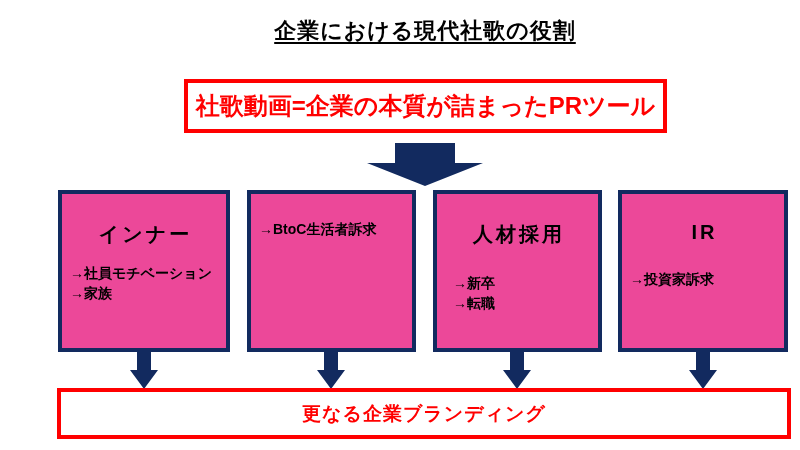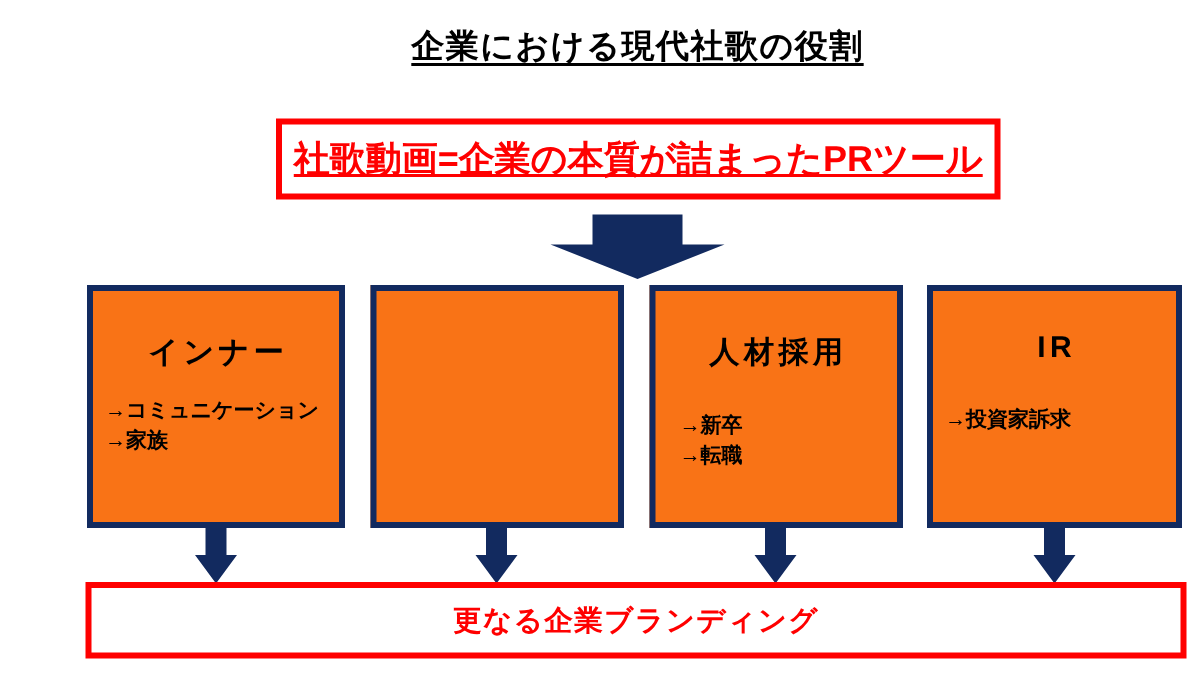--- a/index.html
+++ b/index.html
@@ -36,35 +36,34 @@
     display: flex;
     align-items: center;
     justify-content: center;
     background: #fff;
   }
   .banner span {
     color: var(--red, #f00);
     font-size: 24px;
     font-weight: bold;
     white-space: nowrap;
-    text-decoration: underline;
   }
   .arrows {
     position: absolute;
     left: 0; top: 0;
     pointer-events: none;
   }
   .arrows polygon { fill: var(--navy, #122a5f); }
   .nav-box {
     position: absolute;
     top: 190px;
     height: 162px;
     border: 4px solid var(--navy, #122a5f);
     box-sizing: border-box;
-    background: #f97316;
+    background: #ec4899;
   }
   .box-title {
     margin-top: 27px;
     text-align: center;
     font-size: 20px;
     font-weight: bold;
     letter-spacing: 3px;
     text-indent: 3px;
     white-space: nowrap;
   }
@@ -115,27 +114,28 @@
     <polygon points="370,143 430,143 430,163 458,163 400,186 342,163 370,163"></polygon>
     <polygon points="112,348 126,348 126,370 133,370 119,389 105,370 112,370"></polygon>
     <polygon points="299,348 313,348 313,370 320,370 306,389 292,370 299,370"></polygon>
     <polygon points="485,348 499,348 499,370 506,370 492,389 478,370 485,370"></polygon>
     <polygon points="671,348 685,348 685,370 692,370 678,389 664,370 671,370"></polygon>
   </svg>
 
   <div class="nav-box" style="left:33px; width:172px">
     <div class="box-title">インナー</div>
     <div class="box-items">
-      <div class="box-item">→コミュニケーション</div>
+      <div class="box-item">→社員モチベーション</div>
       <div class="box-item">→家族</div>
     </div>
   </div>
 
   <div class="nav-box" style="left:222px; width:169px">
     <div class="box-items mt-lg">
+      <div class="box-item">→BtoC生活者訴求</div>
     </div>
   </div>
 
   <div class="nav-box" style="left:408px; width:169px">
     <div class="box-title">人材採用</div>
     <div class="box-items mt-lg pl-lg">
       <div class="box-item">→新卒</div>
       <div class="box-item">→転職</div>
     </div>
   </div>

